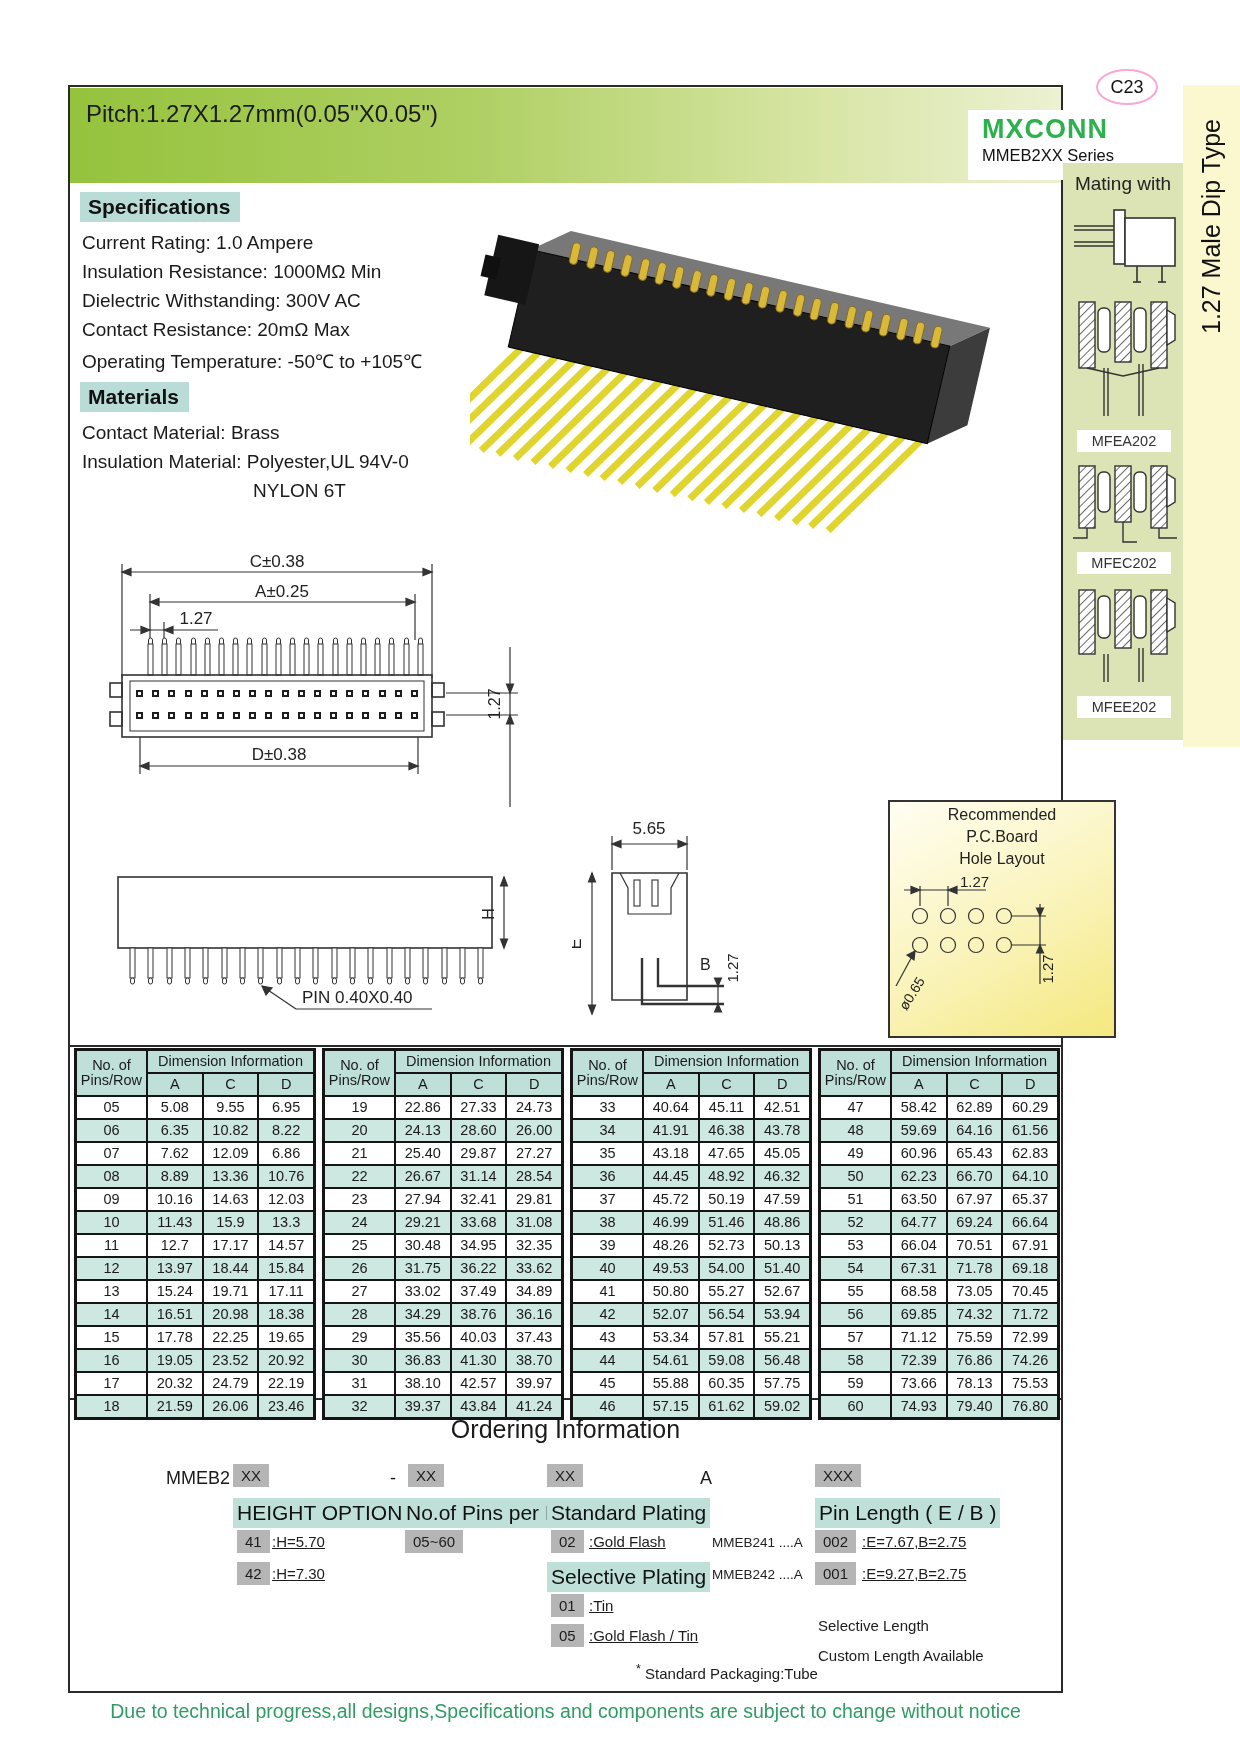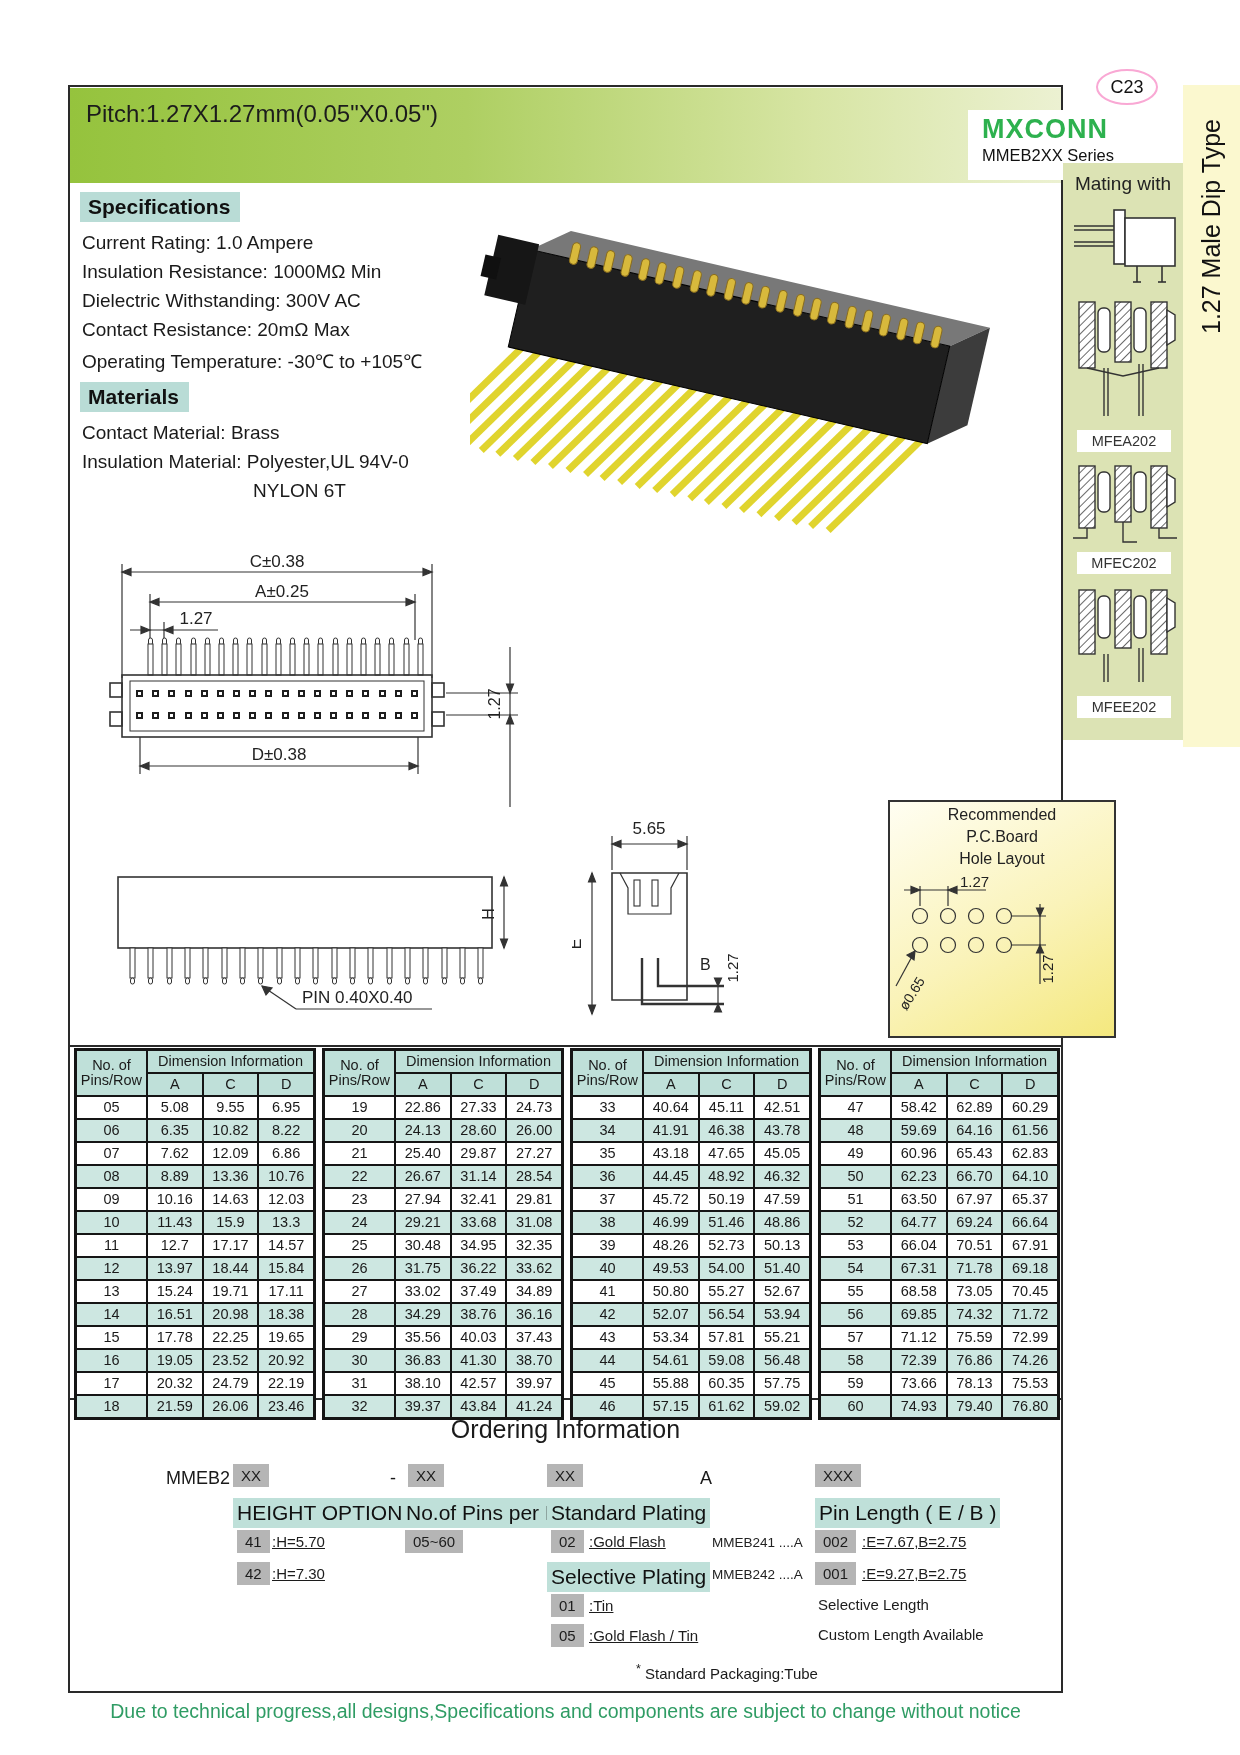--- a/index.html
+++ b/index.html
@@ -37,21 +37,21 @@
      height:21px;line-height:1.05;font-weight:normal;}
   .dimtable th{background:#bfe0d9;}
   .dimtable .c0{width:70px;} .dimtable .cx{width:56px;}
   .dimtable tbody tr:nth-child(even) td{background:#cde7e1;}
   .pinsrow-th div{font-size:14.5px;}
   
   .ord-title{left:68px;top:1415px;width:995px;text-align:center;font-size:25px;color:#1b1b1b;}
   .grey-box{background:#b5b5b5;color:#1c1c1c;font-size:15px;padding:3px 8px;display:inline-block;}
   .teal-tag{background:#bfe0d9;color:#111;font-size:21px;padding:3px 4px;display:inline-block;}
   .underl{font-size:15px;color:#1c1c1c;text-decoration:underline;display:inline-block;padding-top:3px;}
-  .plain15{font-size:15px;color:#1c1c1c;}
+  .plain15{font-size:15px;color:#1c1c1c;margin-top:21px;}
   .example{font-size:13.5px;color:#222;}
   .footer{left:68px;top:1700px;width:995px;text-align:center;font-size:19.5px;color:#2f9c64;}
   svg text{font-family:"Liberation Sans",sans-serif;}
   .pcb{left:888px;top:800px;width:228px;height:238px;border:2px solid #333;box-sizing:border-box;
        background:linear-gradient(150deg,#fffef2 0%,#faf3b9 55%,#f4e87e 100%);}
   .pcb-t{width:100%;text-align:center;font-size:16px;color:#222;margin-top:4px;}
 </style>
 </head>
 <body>
 
@@ -162,21 +162,21 @@
         <line x1="70" y1="62" x2="70" y2="96"></line>
     </g>
   </svg>
   <div class="abs part-label" style="left:1077px;top:696px">MFEE202</div>
 
   <div class="abs teal-h" style="left:80px;top:192px">Specifications</div>
   <div class="abs spec-line" style="left:82px;top:232px">Current Rating: 1.0 Ampere</div>
   <div class="abs spec-line" style="left:82px;top:261px">Insulation Resistance: 1000MΩ Min</div>
   <div class="abs spec-line" style="left:82px;top:290px">Dielectric Withstanding: 300V AC</div>
   <div class="abs spec-line" style="left:82px;top:319px">Contact  Resistance: 20mΩ Max</div>
-  <div class="abs spec-line" style="left:82px;top:348px">Operating Temperature: -30℃ to +105℃</div>
+  <div class="abs spec-line" style="left:82px;top:348px">Operating Temperature: -50℃ to +105℃</div>
 
   <div class="abs teal-h" style="left:80px;top:382px">Materials</div>
   <div class="abs spec-line" style="left:82px;top:422px">Contact Material: Brass</div>
   <div class="abs spec-line" style="left:82px;top:451px">Insulation Material: Polyester,UL 94V-0</div>
   <div class="abs spec-line" style="left:253px;top:480px">NYLON 6T</div>
 
   <svg class="abs" style="left:470px;top:195px" width="540" height="370">
     <g transform="rotate(13 60 80)">
       <g>
         <use href="#lead" x="70" y="150"></use>

